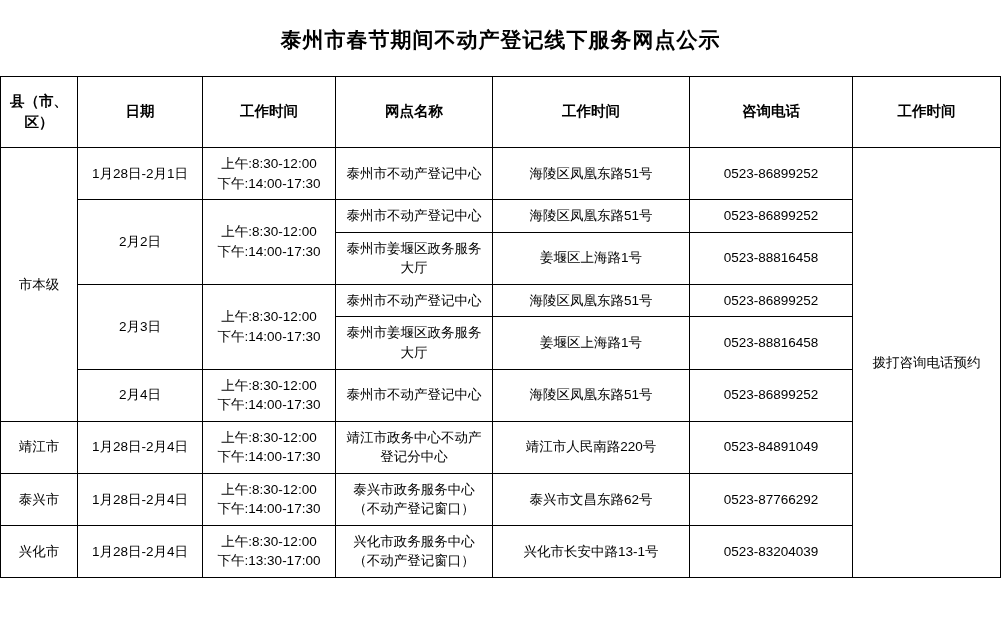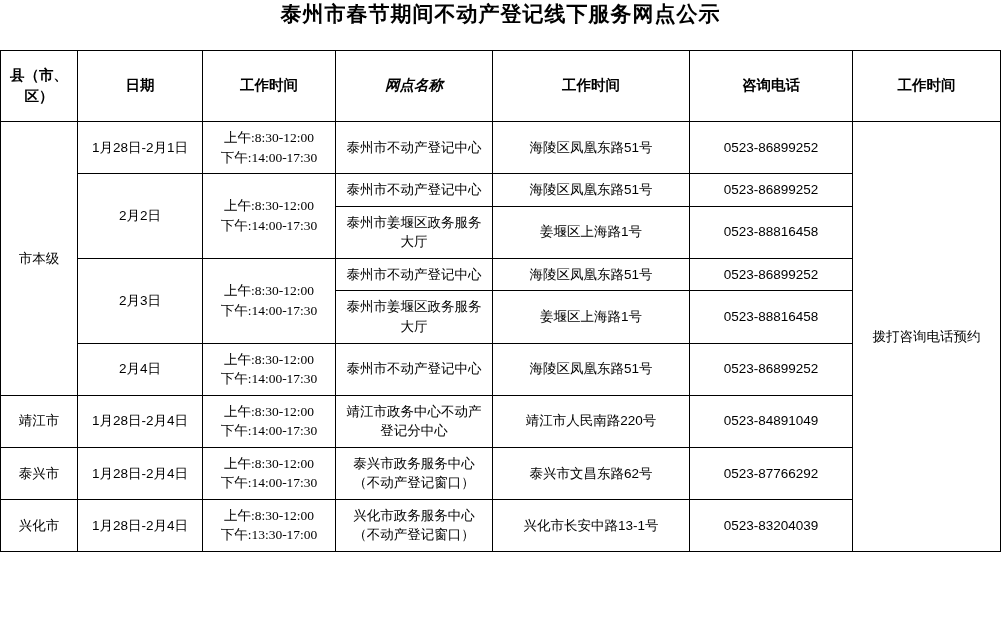--- a/index.html
+++ b/index.html
@@ -18,20 +18,21 @@
     width: 1001px;
     height: 640px;
     position: relative;
     box-sizing: border-box;
   }
   .doc-title {
     text-align: center;
     font-size: 21px;
     font-weight: bold;
     letter-spacing: 1px;
+    padding-top: 26px;
     padding-bottom: 22px;
     color: #000;
   }
   table.notice {
     border-collapse: collapse;
     width: 965px;
     margin: 0 auto;
     table-layout: fixed;
     border-radius: 28px;
   }
@@ -48,21 +49,21 @@
   }
   table.notice th {
     font-weight: bold;
     font-size: 14.5px;
     height: 62px;
     padding: 4px 2px;
   }
   th.col-region { width: 72px; }
   th.col-date { width: 120px; }
   th.col-hours { width: 128px; margin-left: 46px; }
-  th.col-site { width: 152px; font-style: italic; }
+  th.col-site { width: 152px; }
   th.col-addr { width: 192px; }
   th.col-phone { width: 158px; }
   th.col-channel { width: 143px; }
 
   td.region-cell {
     font-weight: normal;
     font-size: 14px;
   }
   td.hours-cell {
     text-align: left;
@@ -71,21 +72,21 @@
     white-space: nowrap;
   }
   td.site-cell {
     text-align: left;
     padding-left: 10px;
     font-size: 13.5px;
   }
   td.channel-cell {
     font-size: 14px;
   }
-  .line { display: block; font-family: Liberation Serif, serif; }
+  .line { display: block; }
 </style>
 </head>
 <body>
 
 <div class="page">
 
   <div class="doc-title">泰州市春节期间不动产登记线下服务网点公示</div>
 
   <table class="notice">
     <thead>

